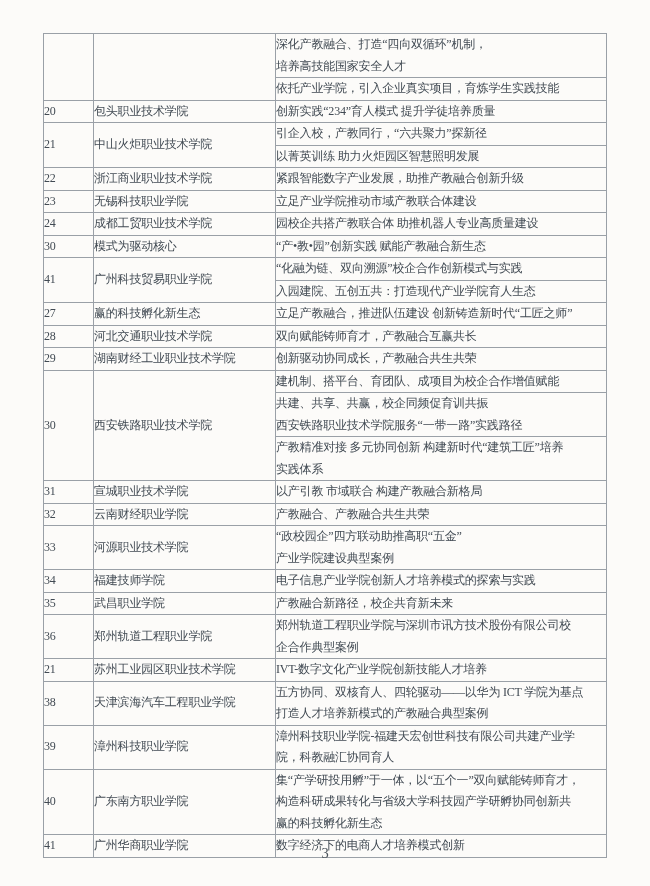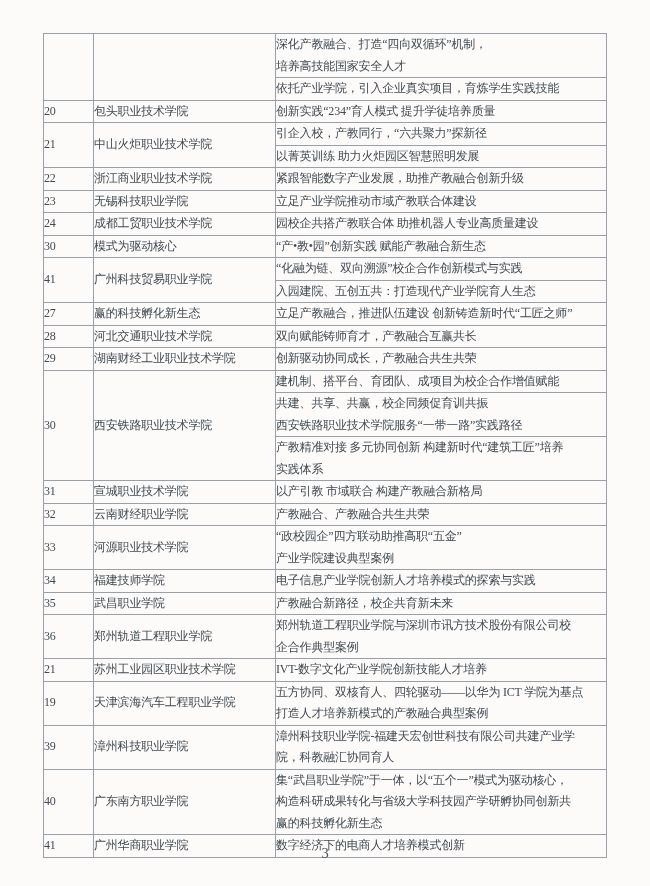--- a/index.html
+++ b/index.html
@@ -165,35 +165,35 @@
           <td class="col-name" rowspan="1">郑州轨道工程职业学院</td>
           <td class="col-desc">郑州轨道工程职业学院与深圳市讯方技术股份有限公司校
 企合作典型案例</td>
         </tr>
         <tr>
           <td class="col-no" rowspan="1">21</td>
           <td class="col-name" rowspan="1">苏州工业园区职业技术学院</td>
           <td class="col-desc">IVT-数字文化产业学院创新技能人才培养</td>
         </tr>
         <tr>
-          <td class="col-no" rowspan="1">19</td>
+          <td class="col-no" rowspan="1">38</td>
           <td class="col-name" rowspan="1">天津滨海汽车工程职业学院</td>
           <td class="col-desc">五方协同、双核育人、四轮驱动——以华为 ICT 学院为基点
 打造人才培养新模式的产教融合典型案例</td>
         </tr>
         <tr>
           <td class="col-no" rowspan="1">39</td>
           <td class="col-name" rowspan="1">漳州科技职业学院</td>
           <td class="col-desc">漳州科技职业学院-福建天宏创世科技有限公司共建产业学
 院，科教融汇协同育人</td>
         </tr>
         <tr>
           <td class="col-no" rowspan="1">40</td>
           <td class="col-name" rowspan="1">广东南方职业学院</td>
-          <td class="col-desc">集“武昌职业学院”于一体，以“五个一”模式为驱动核心，
+          <td class="col-desc">集“产学研投用孵”于一体，以“五个一”双向赋能铸师育才，
 构造科研成果转化与省级大学科技园产学研孵协同创新共
 赢的科技孵化新生态</td>
         </tr>
         <tr>
           <td class="col-no" rowspan="1">41</td>
           <td class="col-name" rowspan="1">广州华商职业学院</td>
           <td class="col-desc">数字经济下的电商人才培养模式创新</td>
         </tr>
       </tbody>
   </table>

